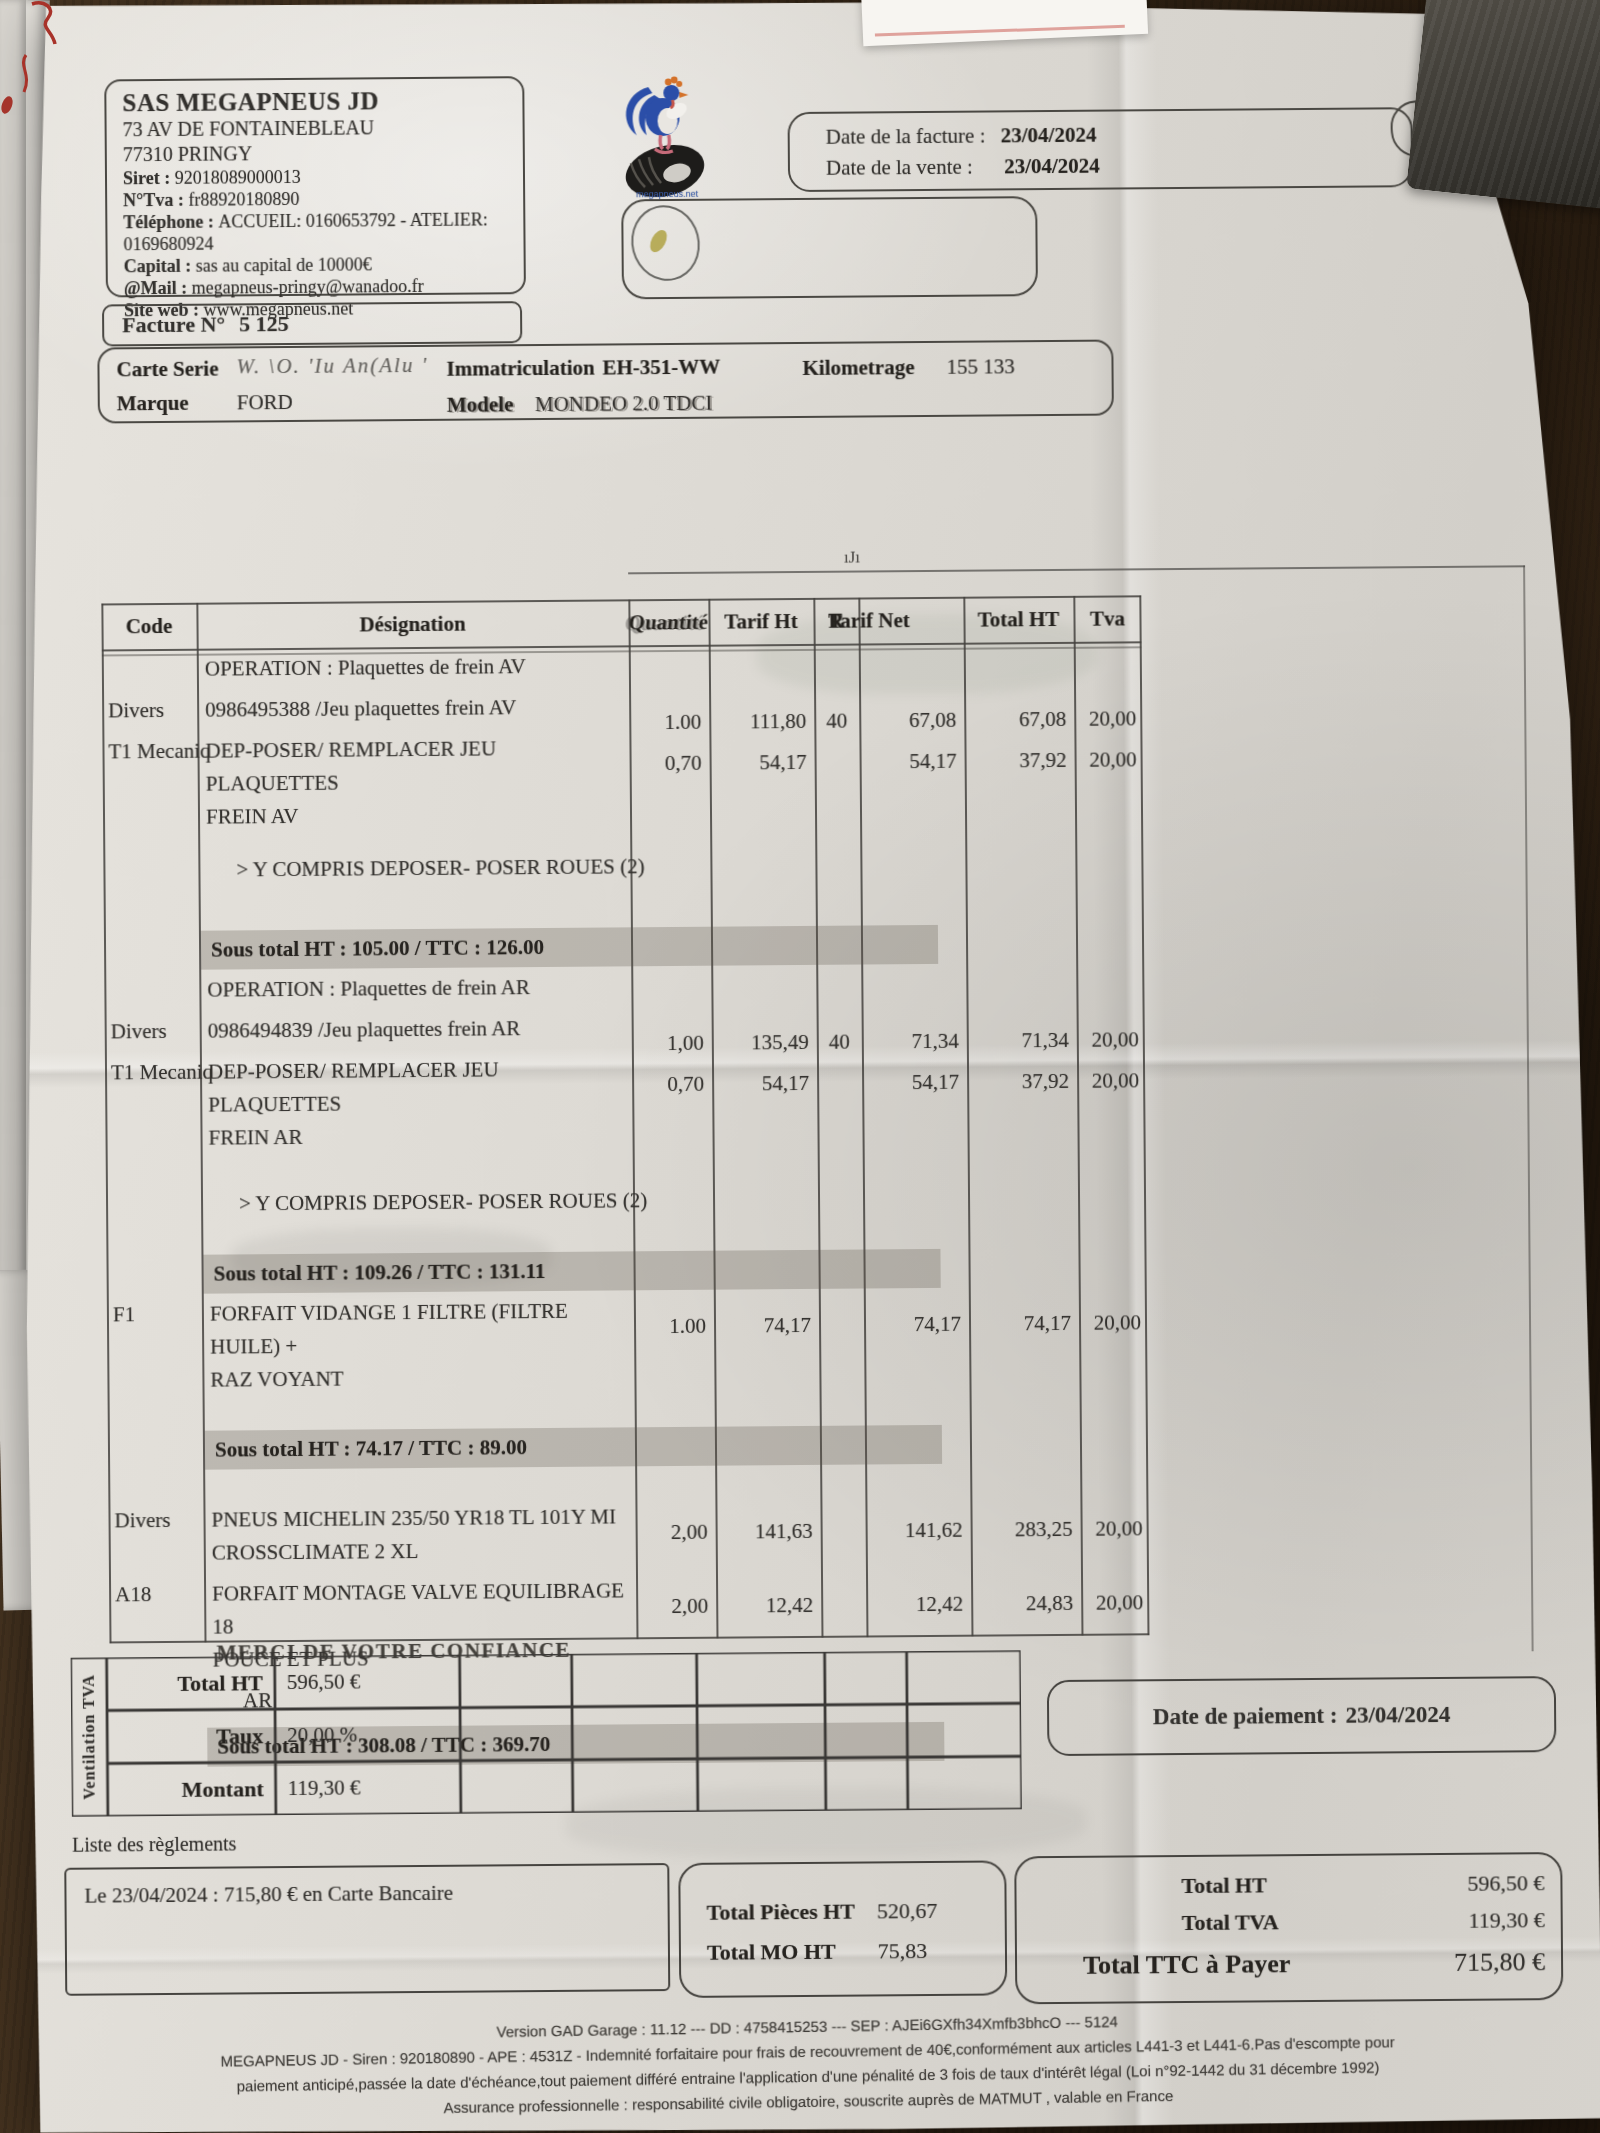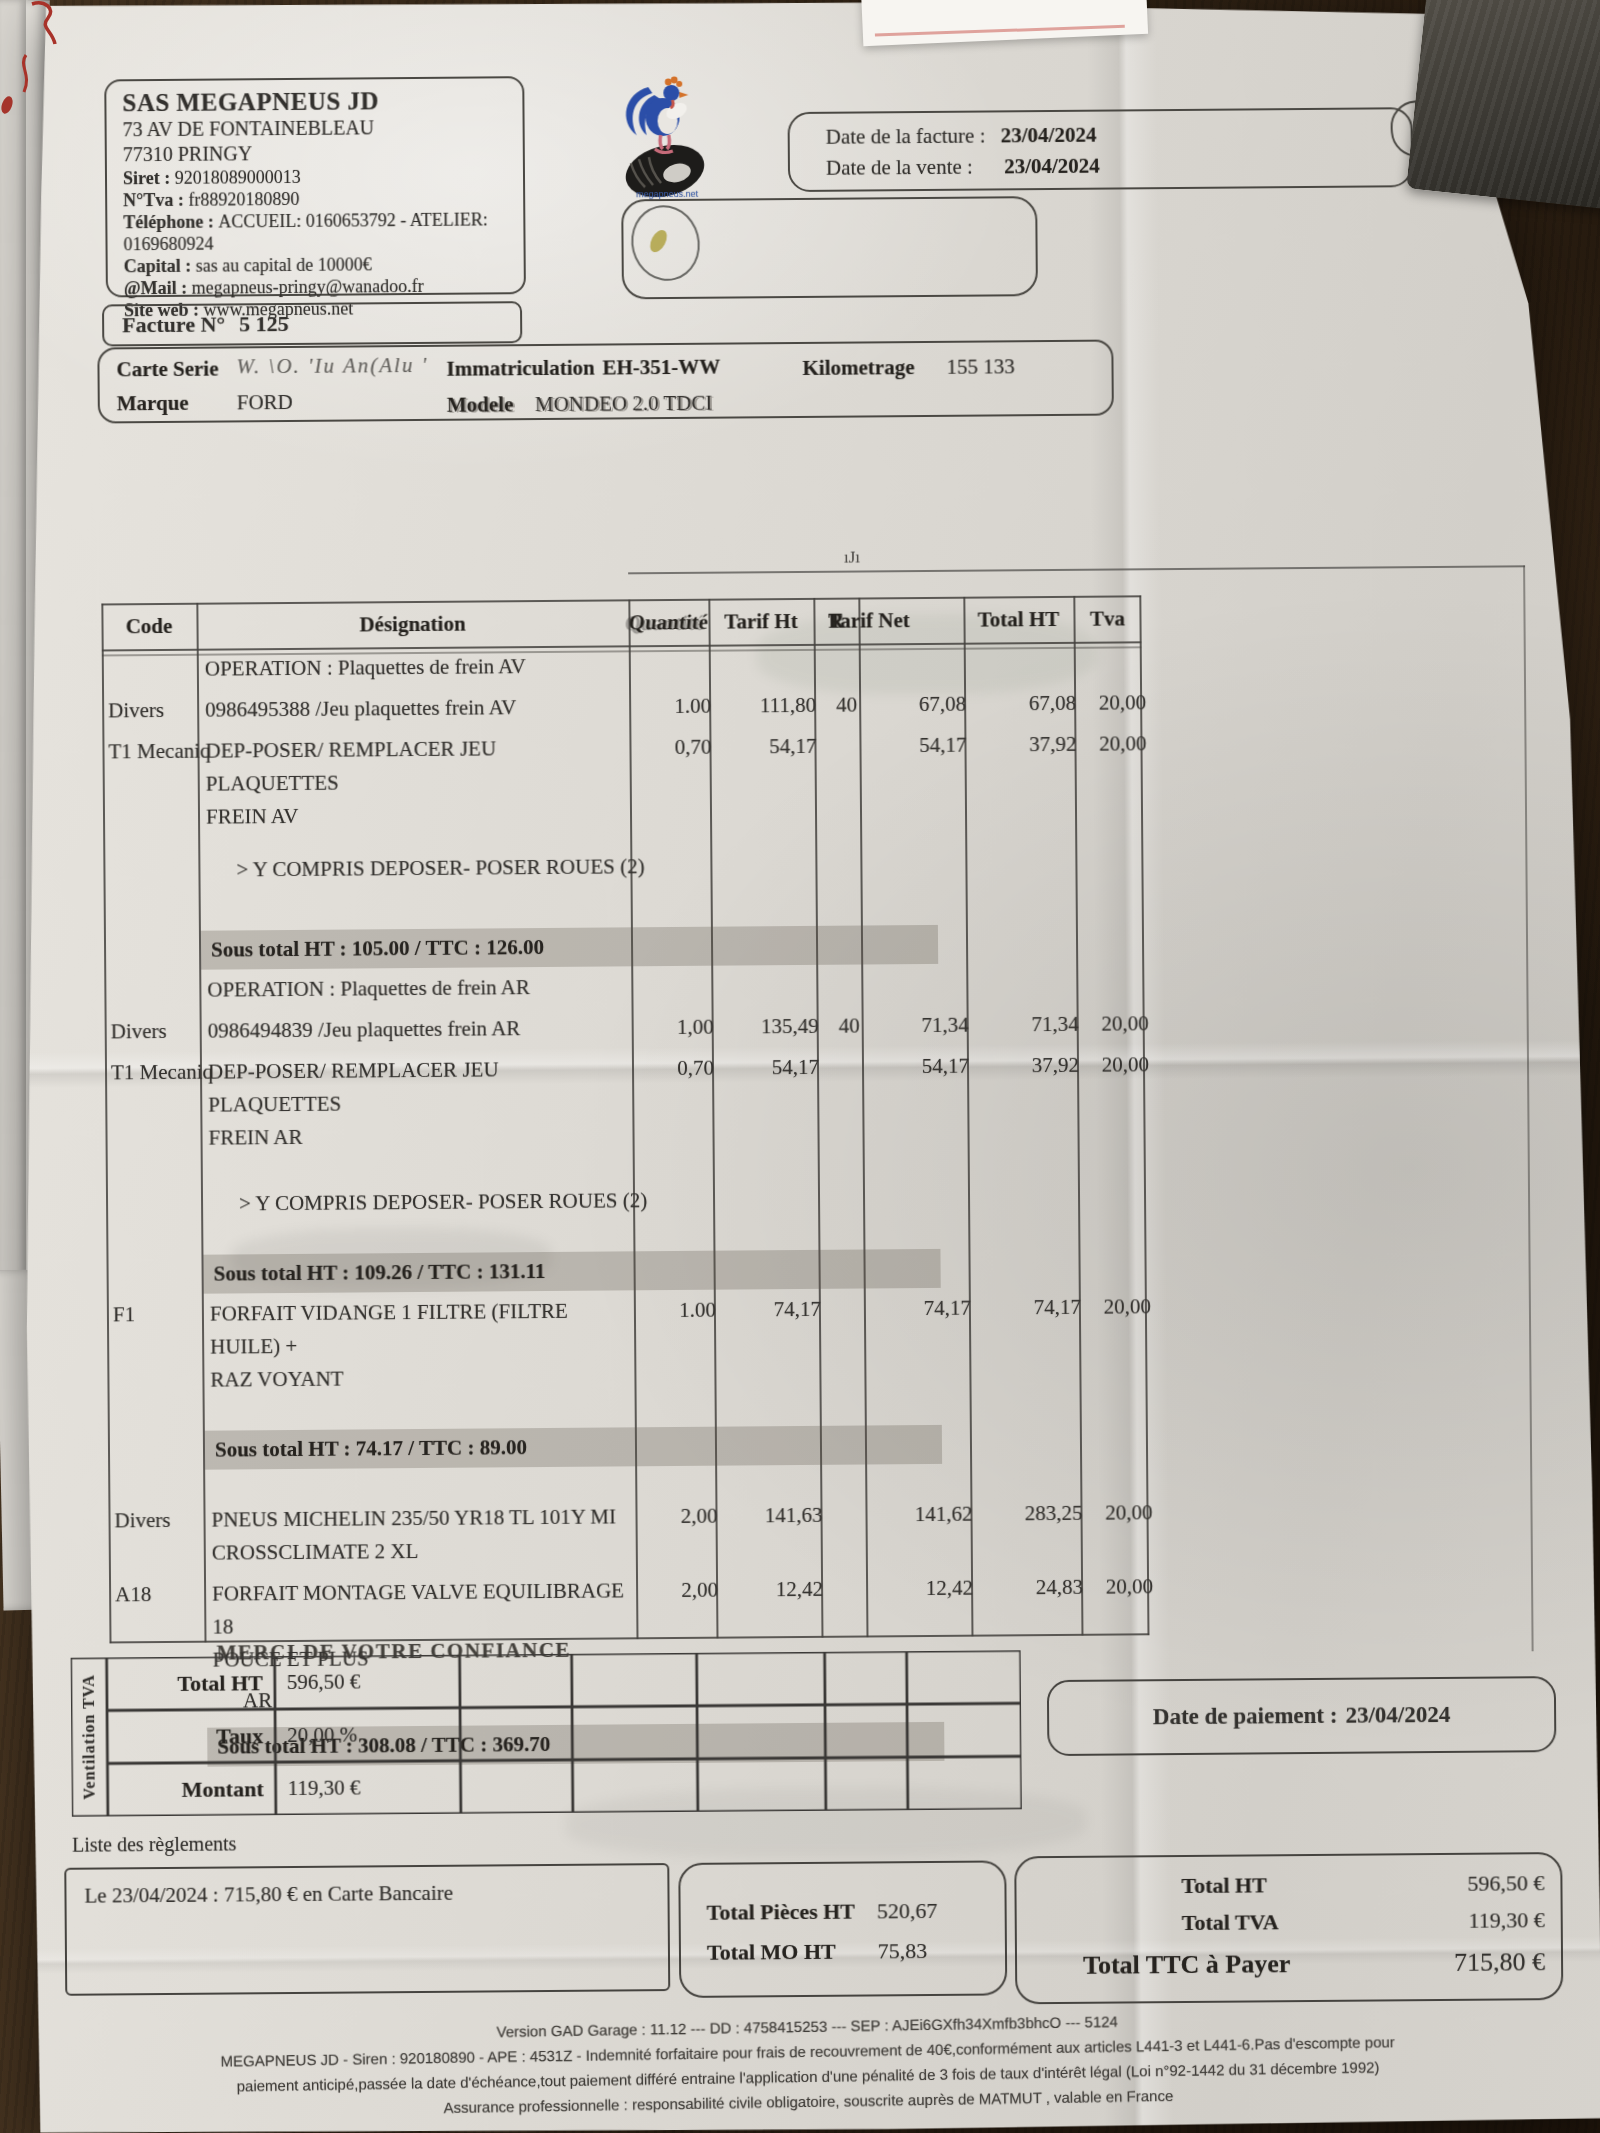--- a/index.html
+++ b/index.html
@@ -70,21 +70,21 @@
   .hdrrow{position:absolute;left:0;top:0;width:100%;height:46px;}
   .hc{position:absolute;top:0;height:46px;display:flex;align-items:center;justify-content:center;
       font-weight:bold;font-size:21px;color:#26231f;}
   .garble{text-shadow:-4px 1px 0 rgba(60,58,54,.40);transform:skewX(-6deg);}
   .rows{position:absolute;left:0;top:46px;width:100%;}
   .trow{position:relative;width:100%;z-index:1;}
   .cell{font-size:21px;line-height:33px;}
   .code{position:absolute;left:6px;top:4px;white-space:nowrap;}
   .des{position:relative;margin-left:103px;width:420px;padding:4px 0;}
   .note .desx{margin-left:133px;}
-  .num{position:absolute;top:4px;text-align:right;white-space:nowrap;padding-left:10px;}
+  .num{position:absolute;top:20px;text-align:right;white-space:nowrap;}
   .cqty{left:527px;width:72px;}
   .ctht{left:607px;width:97px;}
   .cr{left:712px;width:45px;text-align:center;}
   .ctnet{left:757px;width:97px;}
   .ctot{left:862px;width:102px;}
   .ctva{left:972px;width:62px;}
   .stbar{margin-left:97px;width:737px;background:rgba(93,86,76,.28);padding:3px 0 3px 10px;box-sizing:border-box;}
   .sttext{font-size:21px;line-height:33px;font-weight:bold;color:#26231f;}
   .topline-h{left:632px;top:571px;width:897px;height:2px;background:#4a4846;opacity:.7;}
   .topline-v{left:1527px;top:571px;width:2px;height:1086px;background:#4a4846;opacity:.55;}

